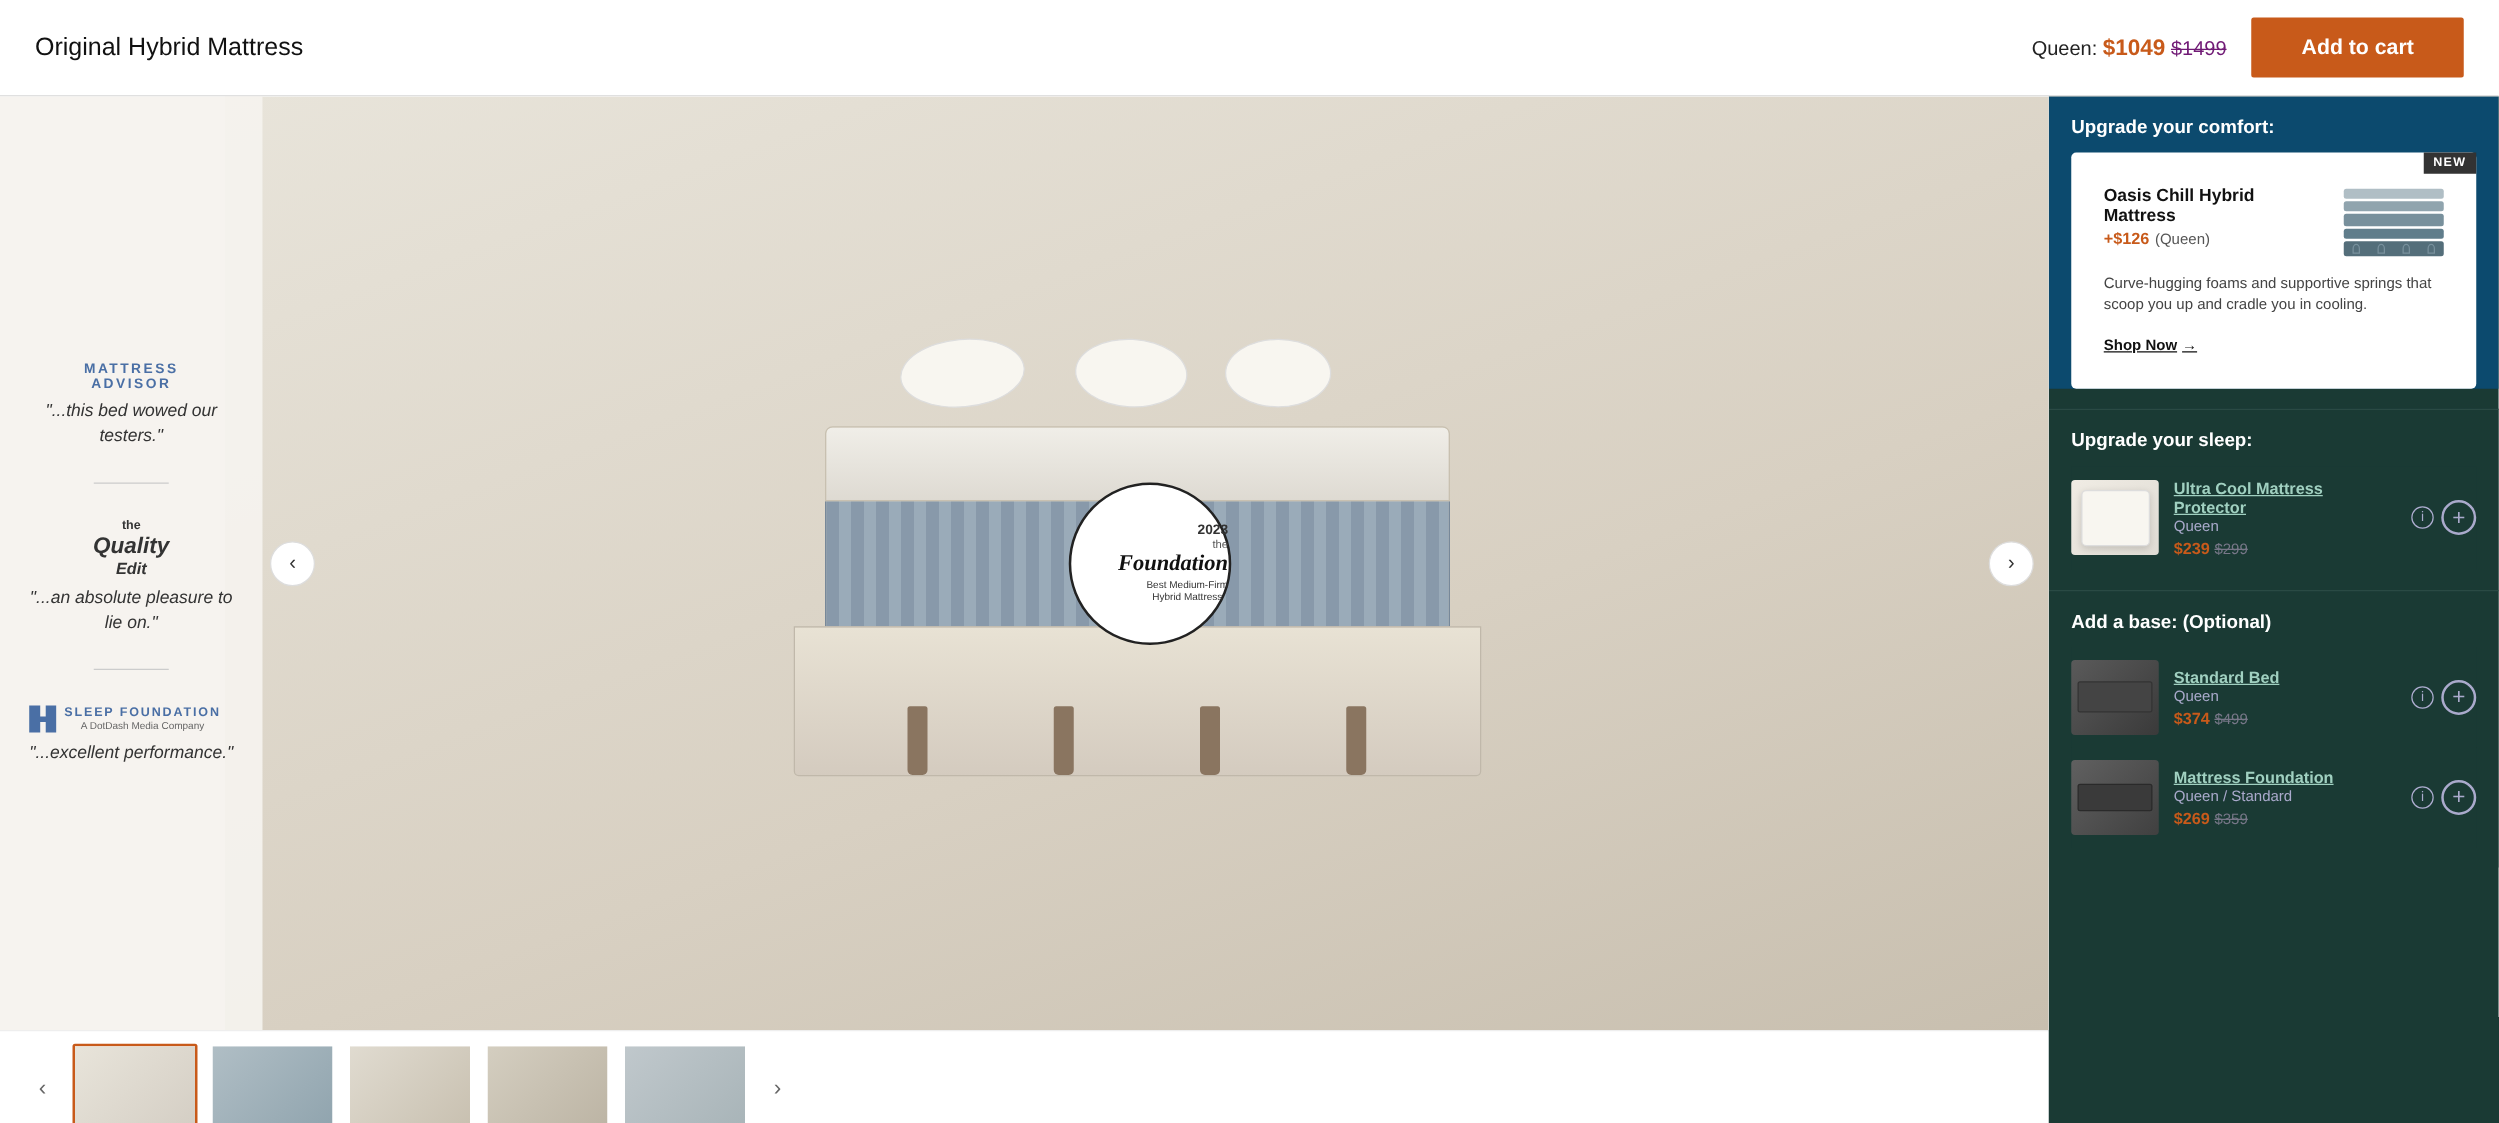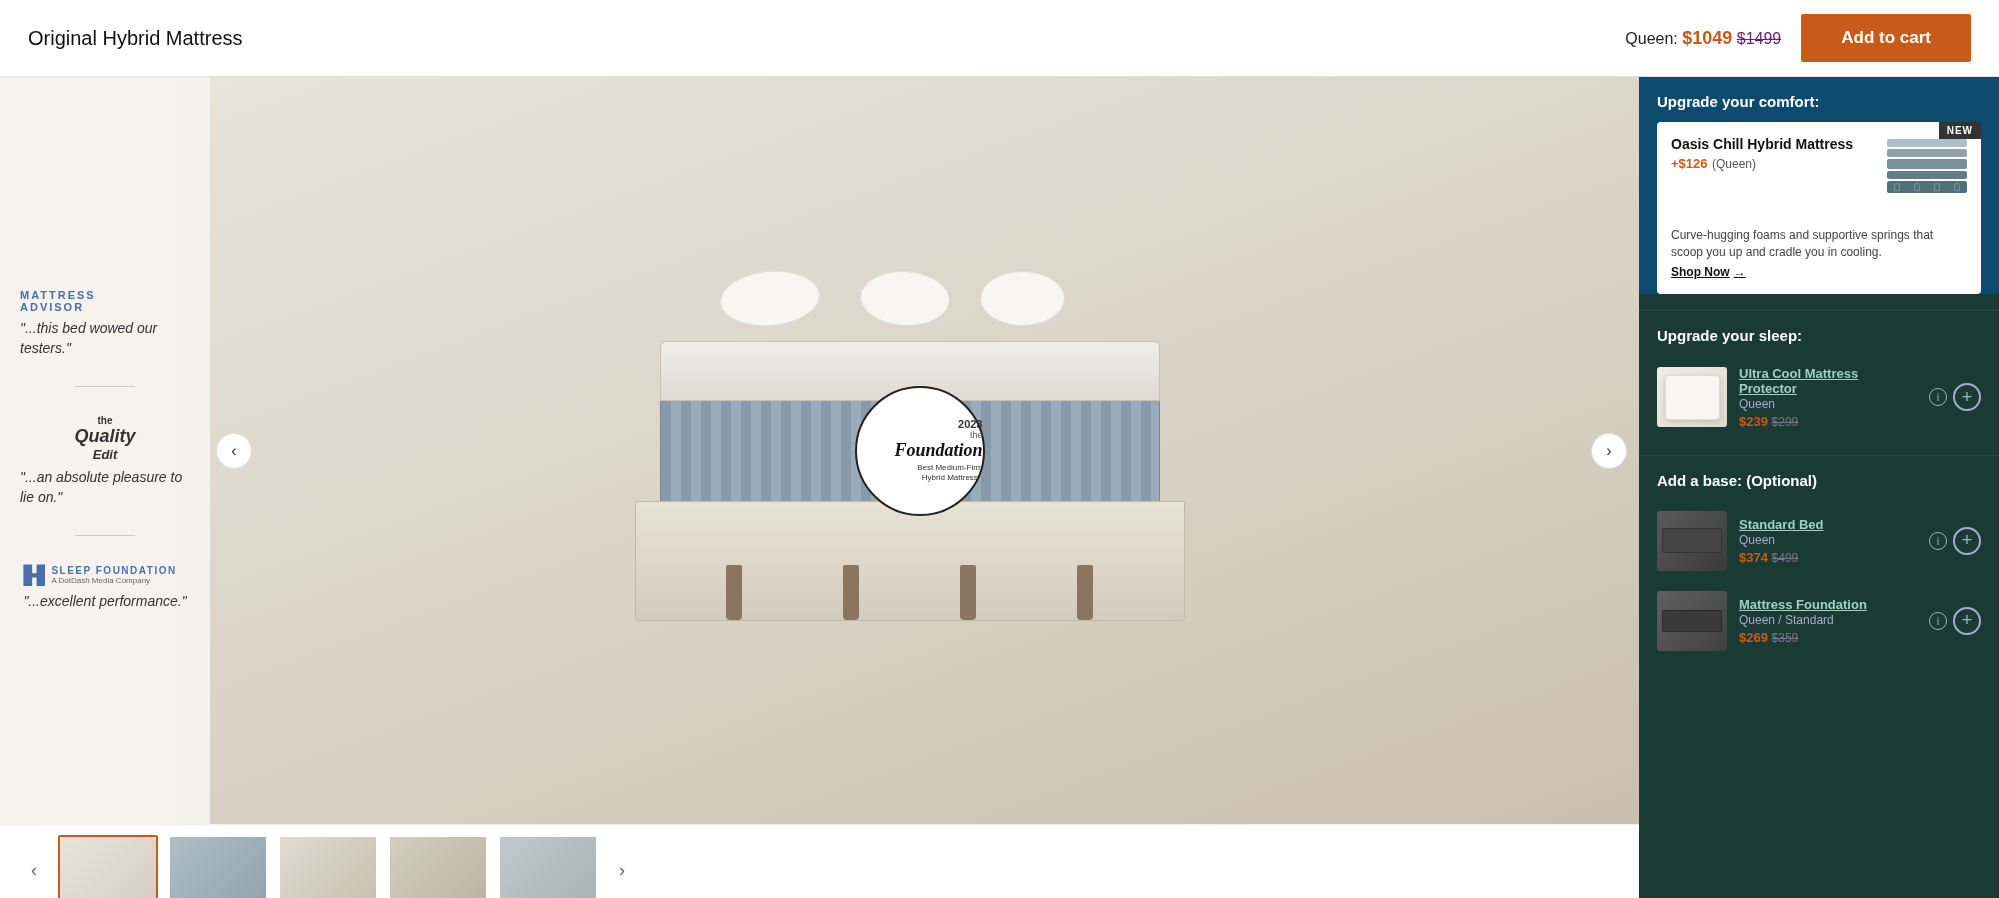--- a/index.html
+++ b/index.html
@@ -83,21 +83,21 @@
       background: rgba(245,243,239,0.92);
       display: flex;
       flex-direction: column;
       align-items: center;
       justify-content: center;
       gap: 28px;
       z-index: 5;
       padding: 20px;
     }
     .endorsement-block {
-      text-align: left;
+      text-align: center;
     }
     .endorsement-brand {
       font-size: 11px;
       font-weight: 700;
       letter-spacing: 2px;
       color: #4a6fa5;
       text-transform: uppercase;
     }
     .endorsement-brand-sub {
       font-size: 11px;
@@ -356,21 +356,21 @@
       font-size: 15px;
       font-weight: 600;
       color: #fff;
       margin-bottom: 12px;
     }
 
     .comfort-card {
       background: #fff;
       color: #111;
       border-radius: 4px;
-      padding: 14px;
+      padding: 26px;
       margin-bottom: 16px;
       position: relative;
     }
     .comfort-card-badge {
       position: absolute;
       top: 0;
       right: 0;
       background: #333;
       color: #fff;
       font-size: 10px;
@@ -394,21 +394,21 @@
       font-size: 13px;
       font-weight: 700;
     }
     .comfort-card-price-sub {
       color: #555;
       font-size: 12px;
     }
     .comfort-card-desc {
       font-size: 12px;
       color: #444;
-      margin-top: 21px;
+      margin-top: 0;
       line-height: 1.4;
     }
     .comfort-card-img {
       width: 80px;
       height: 70px;
       flex-shrink: 0;
       display: flex;
       align-items: center;
       justify-content: center;
     }
@@ -424,21 +424,21 @@
       margin-bottom: 2px;
     }
     .shop-now-link {
       display: inline-flex;
       align-items: center;
       gap: 4px;
       font-size: 12px;
       font-weight: 600;
       color: #111;
       text-decoration: underline;
-      margin-top: 4px;
+      margin-top: 17px;
       cursor: pointer;
     }
 
     
     .upgrade-sleep {
       background: #1a3a34;
       padding: 16px 18px;
       border-top: 1px solid #2a4a44;
     }
 

